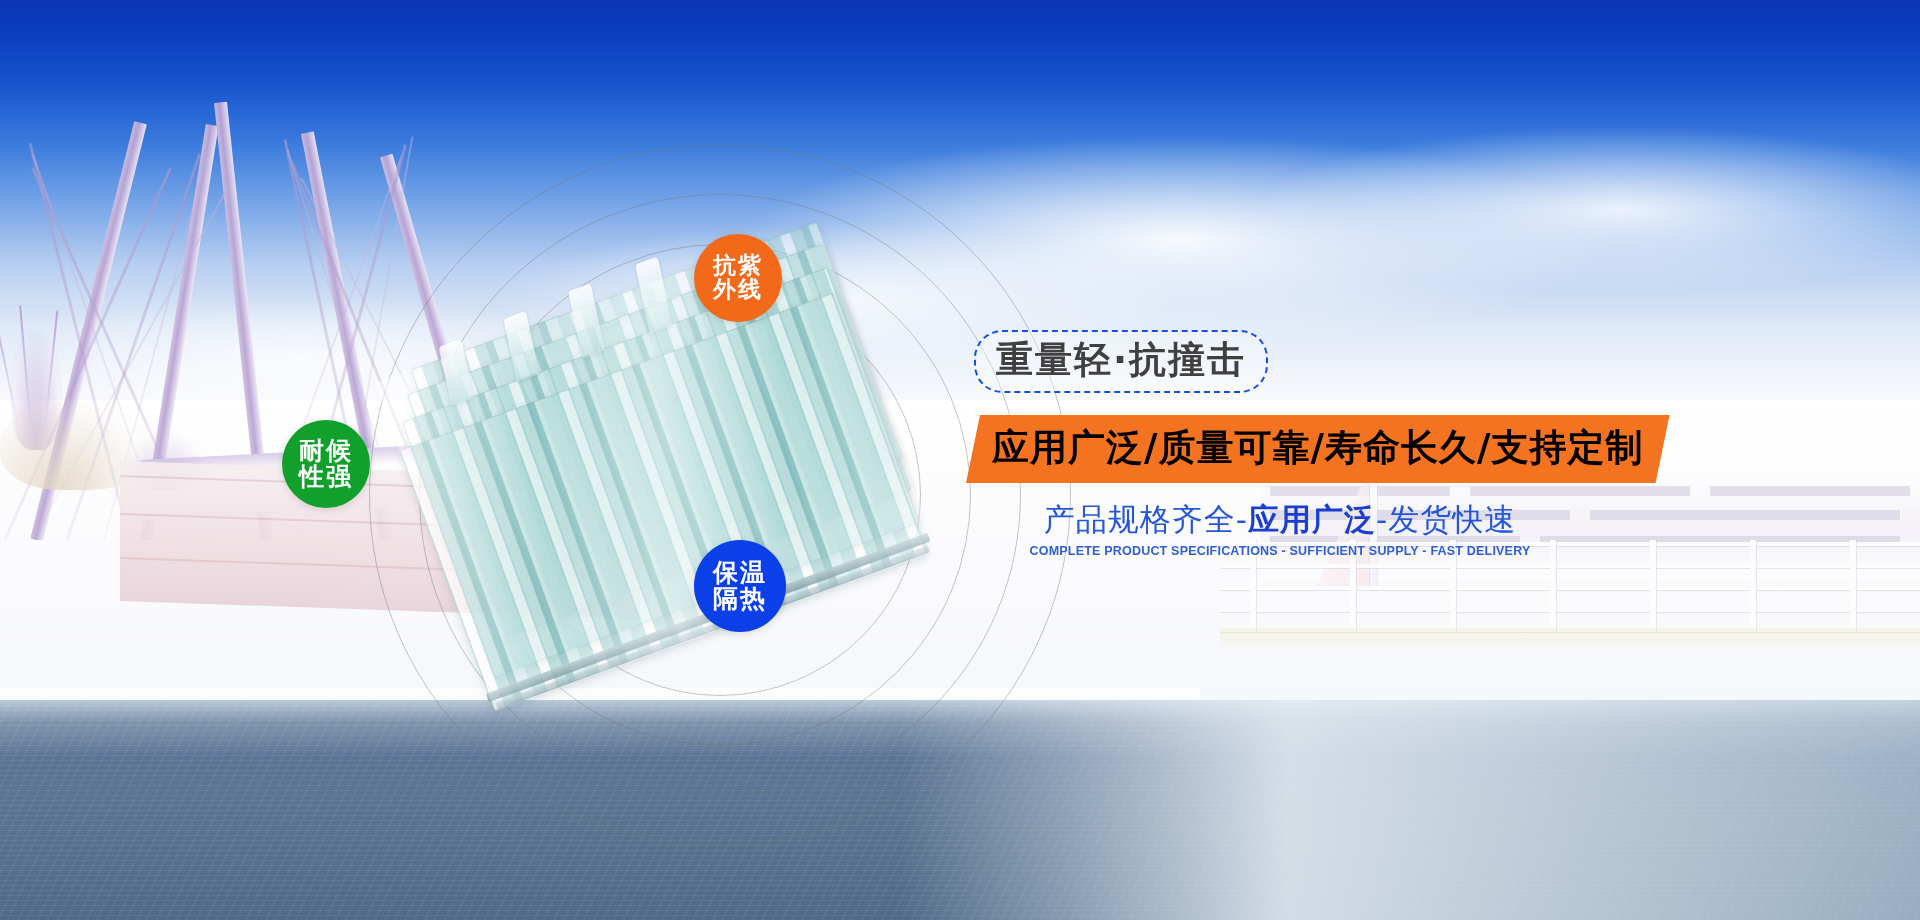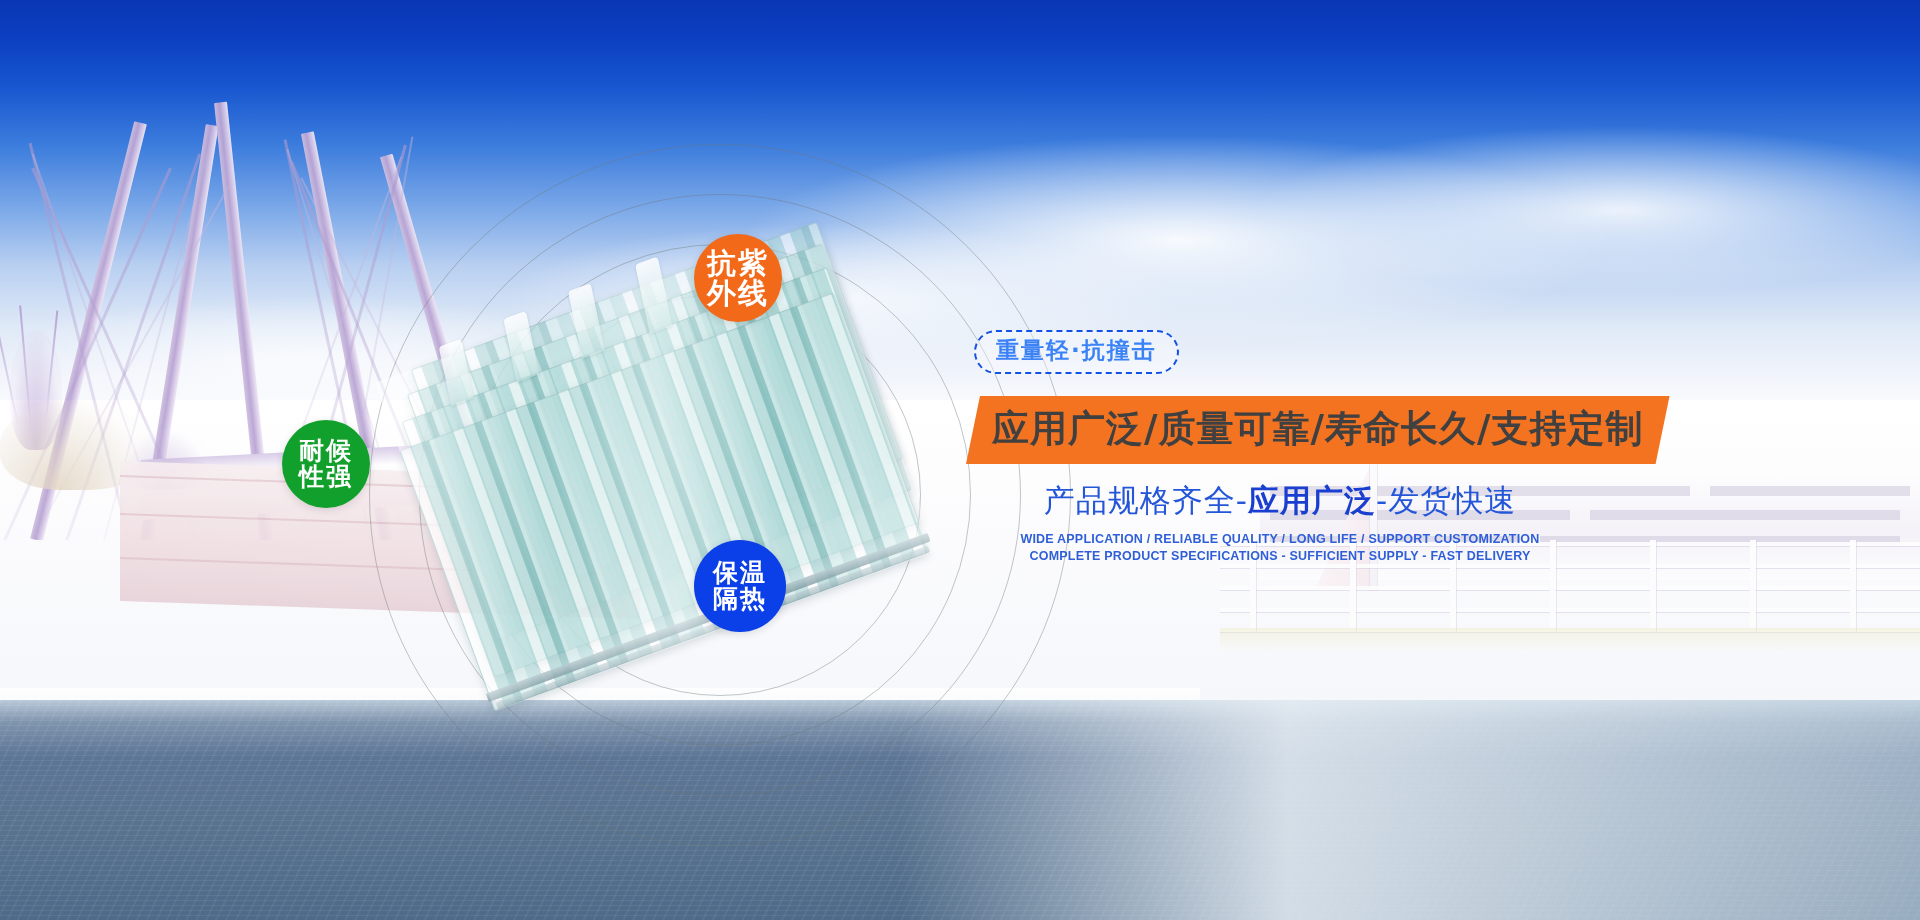--- a/index.html
+++ b/index.html
@@ -207,22 +207,22 @@
   }
   .fbadge span{display:block;}
 
   
   .copy{position:absolute;left:960px;top:330px;width:700px;}
 
   .pill{
     display:inline-block;
     border:2.5px dashed #1350e6;
     border-radius:28px;
-    color:#3b82f6;
-    font-size:23px;
+    color:#404040;
+    font-size:37px;
     font-weight:700;
     letter-spacing:2px;
     padding:3px 20px 6px 20px;
     margin-left:14px;
     font-family:"DejaVu Sans","Liberation Sans",sans-serif;
     background:rgba(255,255,255,.35);
   }
 
   .headline{
     margin-top:6px;
@@ -245,21 +245,21 @@
     text-shadow:
       2px 0 0 #fff, -2px 0 0 #fff, 0 2px 0 #fff, 0 -2px 0 #fff,
       3px 3px 0 #fff, 5px 5px 7px rgba(110,70,70,.30);
   }
 
   .orangeband{
     margin-top:22px;
     margin-left:6px;
     display:inline-block;
     background:#f37321;
-    color:#404040;
+    color:#000000;
     font-size:37px;
     font-weight:700;
     letter-spacing:1px;
     padding:8px 26px 10px 26px;
     white-space:nowrap;
     clip-path:polygon(14px 0, 100% 0, calc(100% - 14px) 100%, 0 100%);
     font-family:"DejaVu Sans","Liberation Sans",sans-serif;
   }
 
   .subline{
@@ -406,21 +406,21 @@
       <div class="corr-ridge" style="left:272px;top:8px;  width:24px;height:70px;transform:skewX(-8deg);"></div>
 
       <div class="sheet-edge" style="left:-10px;top:360px;width:470px;height:9px;"></div>
       <div class="sheet-edge" style="left:-4px; top:372px;width:460px;height:7px;opacity:.7;"></div>
 
       <div class="sheet-gloss" style="left:-8px;top:30px;width:470px;height:350px;"></div>
     </div>
   </div>
 
 
-  <div class="fbadge" style="left:694px;top:234px;width:88px;height:88px;font-size:29px;background:#f2691a;">
+  <div class="fbadge" style="left:694px;top:234px;width:88px;height:88px;font-size:23px;background:#f2691a;">
     <span>抗紫</span>
     <span>外线</span>
   </div>
 
   <div class="fbadge" style="left:694px;top:540px;width:92px;height:92px;font-size:25px;background:#0b3fe8;">
     <span>保温</span>
     <span>隔热</span>
   </div>
 
   <div class="fbadge" style="left:282px;top:420px;width:88px;height:88px;font-size:25px;background:#12a02c;">
@@ -432,19 +432,18 @@
 
     <div class="pill">重量轻·抗撞击</div>
 
 
     <div class="orangeband">应用广泛/质量可靠/寿命长久/支持定制</div>
 
     <div class="subline">
       <span>产品规格齐全-</span><b>应用广泛</b><span>-发货快速</span>
     </div>
 
-    <div class="eng">WIDE APPLICATION / RELIABLE QUALITY / LONG LIFE / SUPPORT CUSTOMIZATION</div>
     <div class="eng l2">COMPLETE PRODUCT SPECIFICATIONS - SUFFICIENT SUPPLY - FAST DELIVERY</div>
 
 
   </div>
 
 </div>
 
 </body></html>

